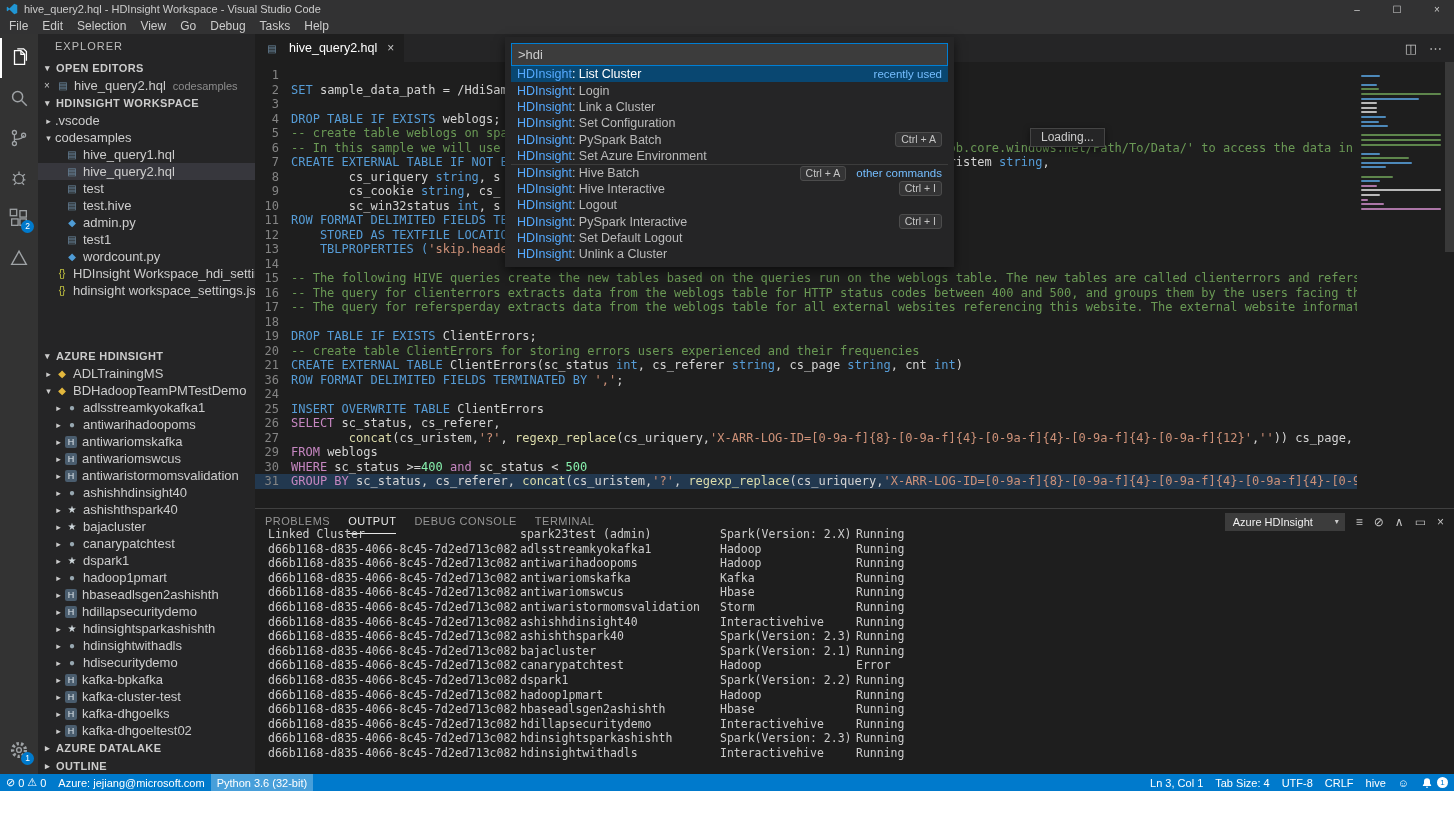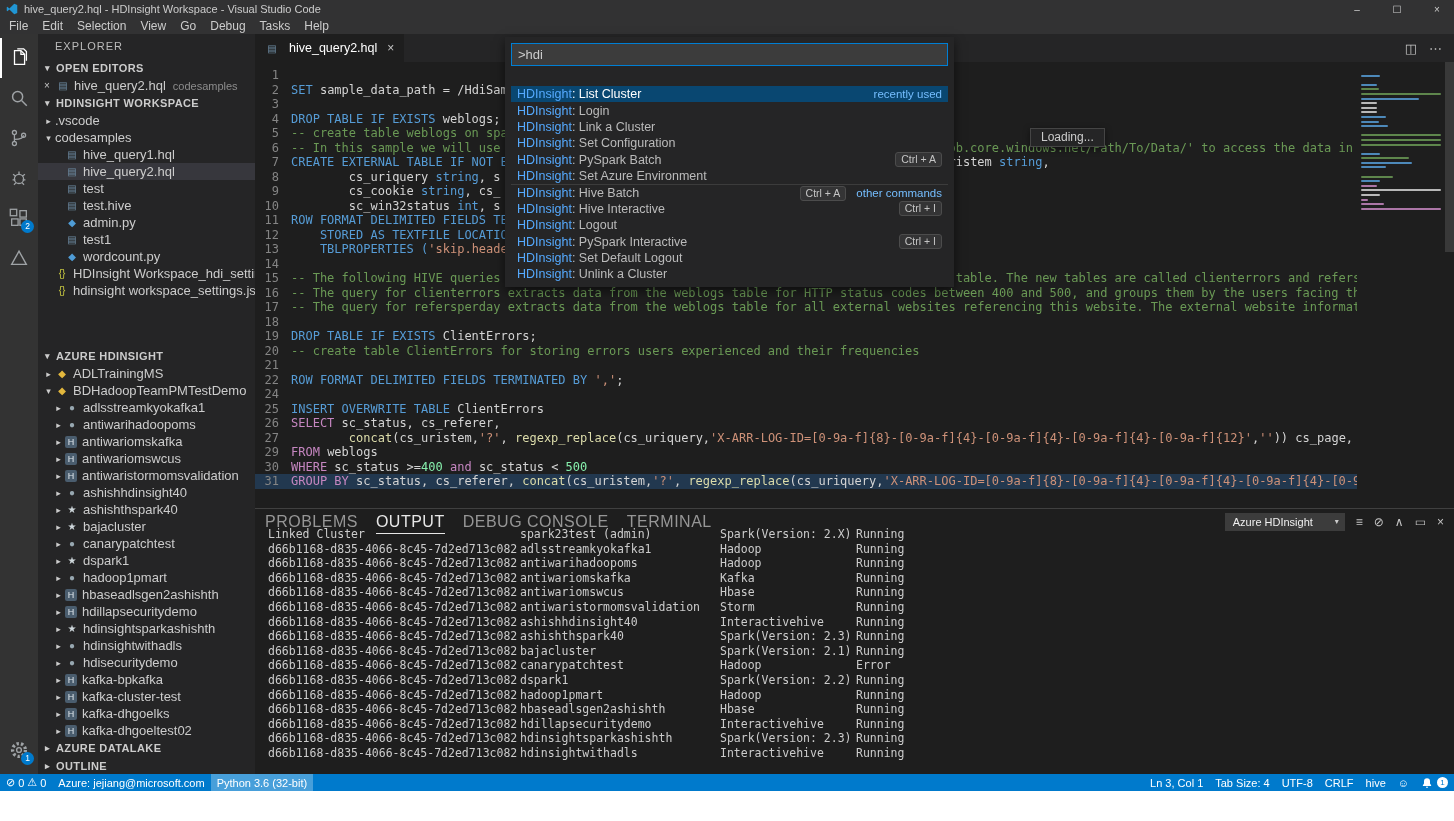--- a/index.html
+++ b/index.html
@@ -56,21 +56,21 @@
   .minimap{position:absolute;top:0;right:9px;width:88px;bottom:0;padding-top:8px;opacity:.85}
   .mm-line{height:2px;margin:0 4px 2.6px 4px;border-radius:1px}
   .vscroll{position:absolute;top:0;right:0;width:9px;bottom:0}
   .vthumb{position:absolute;top:0;right:0;width:9px;height:190px;background:rgba(121,121,121,.3)}
   .loading-pop{position:absolute;left:775px;top:66px;background:#252526;border:1px solid #454545;color:#cccccc;
     font-size:12px;font-family:"Liberation Sans",sans-serif;padding:1px 10px;box-shadow:0 2px 6px rgba(0,0,0,.5);z-index:5}
 
   
   .panel{height:266px;background:#1e1e1e;border-top:1px solid #404040;display:flex;flex-direction:column;flex:0 0 266px}
   .panel-h{height:25px;display:flex;align-items:center;padding:0 10px;flex:0 0 25px}
-  .ptab{font-size:16px;letter-spacing:.5px;color:#969696;margin-right:18px;height:25px;line-height:25px}
+  .ptab{font-size:11px;letter-spacing:.5px;color:#969696;margin-right:18px;height:25px;line-height:25px}
   .ptab.active{color:#e7e7e7;border-bottom:1px solid #e7e7e7}
   .panel-right{margin-left:auto;display:flex;align-items:center;gap:11px}
   .channel{background:#3c3c3c;color:#f0f0f0;font-size:11px;height:18px;display:flex;align-items:center;padding:0 6px 0 8px;gap:14px;min-width:120px;justify-content:space-between}
   .channel .arr{font-size:8px;color:#cccccc}
   .picon{color:#c5c5c5;font-size:12px;line-height:12px}
   .panel-b{flex:1;overflow:hidden;padding-left:13px;margin-top:-7px;color:#cccccc;
     font-family:"DejaVu Sans Mono","Liberation Mono",monospace;font-size:11.5px;line-height:14.6px}
   .prow{display:flex;white-space:pre}
   .pc1{flex:0 0 252px;overflow:hidden}.pc2{flex:0 0 200px;overflow:hidden}
   .pc3{flex:0 0 136px;overflow:hidden}.pc4{flex:1;overflow:hidden}
@@ -80,21 +80,21 @@
   .sb-item{padding:0 6px;display:flex;align-items:center;gap:3px;height:17px;white-space:nowrap}
   .sb-item.py{background:rgba(255,255,255,.28)}
   .sb-right{margin-left:auto;display:flex;align-items:center}
   .mini-badge{background:#fff;color:#007acc;border-radius:50%;width:11px;height:11px;line-height:11px;font-size:8px;text-align:center;margin-left:1px}
 
   
   .palette{position:absolute;left:505px;top:37px;width:449px;background:#252526;z-index:40;
     box-shadow:0 4px 10px rgba(0,0,0,.55);padding:6px 6px 4px}
   .pal-input{width:100%;height:23px;background:#3c3c3c;border:1px solid #007fd4;color:#cccccc;font-size:13px;
     padding:0 6px;outline:none;font-family:"Liberation Sans",sans-serif}
-  .pal-list{margin-top:20px}
+  .pal-list{margin-top:0}
   .pal-item{height:16.4px;display:flex;align-items:center;padding:0 6px;font-size:12.5px;color:#bbbbbb;white-space:nowrap}
   .pal-item.selected{background:#094771;color:#ffffff}
   .pal-item.group{border-top:1px solid #3c3c3c}
   .pmatch{color:#55aaff}
   .pspacer{flex:1}
   .pkeys{background:rgba(128,128,128,.17);border:1px solid #4c4c4c;border-radius:3px;font-size:10.5px;
     padding:0 5px;color:#c5c5c5;line-height:13px}
   .pnote{color:#75beff;font-size:11.5px;margin-left:10px}
   svg{display:block}
 </style>
@@ -469,23 +469,24 @@
             <div class="cl">
               <span class="ln">19</span>
               <span class="lc"><span class="tk-k">DROP TABLE IF EXISTS</span><span class="tk-d"> ClientErrors;</span></span>
             </div>
             <div class="cl">
               <span class="ln">20</span>
               <span class="lc"><span class="tk-c">-- create table ClientErrors for storing errors users experienced and their frequencies</span></span>
             </div>
             <div class="cl">
               <span class="ln">21</span>
-            </div>
-            <div class="cl">
-              <span class="ln">22</span>
+              <span class="lc"><span class="tk-k">CREATE EXTERNAL TABLE</span><span class="tk-d"> ClientErrors(sc_status </span><span class="tk-k">int</span><span class="tk-d">, cs_referer </span><span class="tk-k">string</span><span class="tk-d">, cs_page </span><span class="tk-k">string</span><span class="tk-d">, cnt </span><span class="tk-k">int</span><span class="tk-d">)</span></span>
+            </div>
+            <div class="cl">
+              <span class="ln">36</span>
               <span class="lc"><span class="tk-k">ROW FORMAT DELIMITED FIELDS TERMINATED BY </span><span class="tk-s">','</span><span class="tk-d">;</span></span>
             </div>
             <div class="cl">
               <span class="ln">24</span>
             </div>
             <div class="cl">
               <span class="ln">25</span>
               <span class="lc"><span class="tk-k">INSERT OVERWRITE TABLE</span><span class="tk-d"> ClientErrors</span></span>
             </div>
             <div class="cl">

